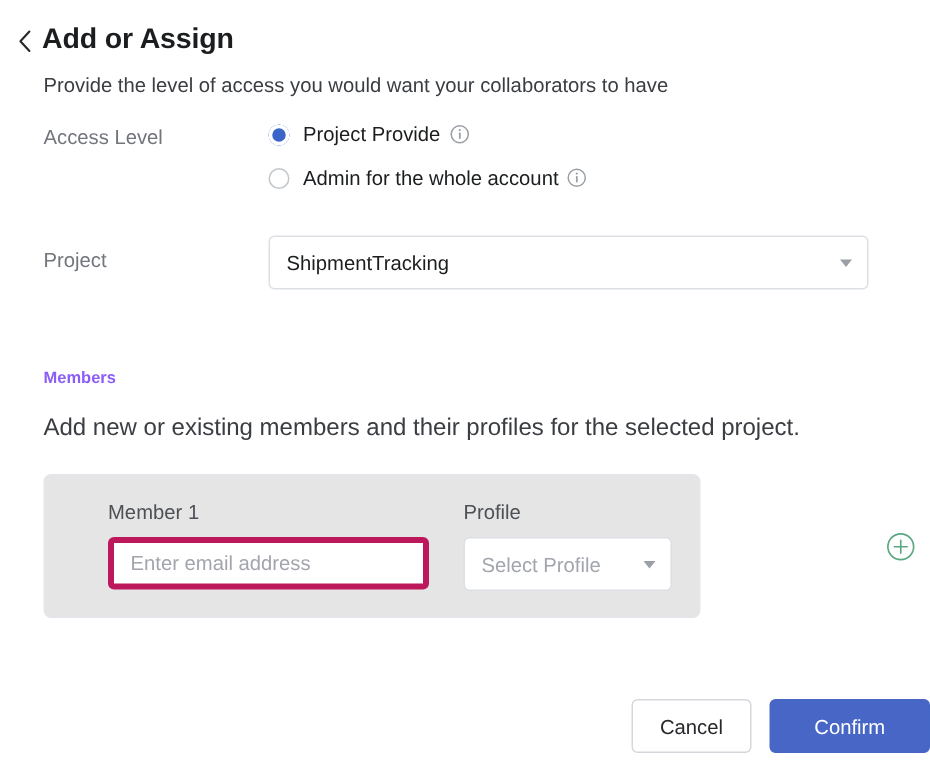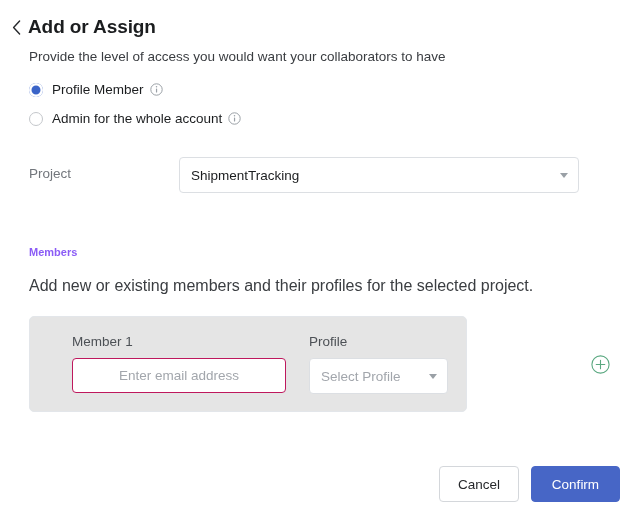--- a/index.html
+++ b/index.html
@@ -123,29 +123,28 @@
   .card-col-member { width: 300px; }
   .card-col-profile { width: 195px; margin-left: 23px; }
   .card-col-label {
     font-size: 13.5px;
     color: #4d5156;
     margin-bottom: 9px;
   }
   .text-input {
     width: 100%;
     height: 35px;
-    border: 1px solid #be185d;
+    border: 4px solid #be185d;
     border-radius: 4px;
     background: #fff;
     padding: 0 11px;
     font-size: 13.5px;
     color: #1b1d1f;
     font-family: "Liberation Sans", sans-serif;
     outline: none;
-    text-align: center;
   }
   .text-input::placeholder { color: #a2a6ac; }
 
   .add-member-icon {
     position: absolute;
     left: 591px; top: 355px;
     width: 19px; height: 19px;
     cursor: pointer;
   }
   .add-member-icon svg { display: block; }
@@ -169,21 +168,21 @@
     align-items: center;
     justify-content: center;
   }
   .btn-cancel {
     width: 80px;
     background: #fff;
     border: 1px solid #d4d7db;
     color: #26282b;
   }
   .btn-confirm {
-    width: 89px;
+    width: 107px;
     background: #4766c6;
     border: 1px solid #4766c6;
     color: #ffffff;
   }
 </style>
 </head>
 <body>
 
 <div class="page">
 
@@ -193,25 +192,26 @@
         <svg width="9" height="15" viewBox="0 0 9 15">
           <path d="M7.6 1 L1.6 7.5 L7.6 14" fill="none" stroke="#26282b" stroke-width="1.4" stroke-linecap="round" stroke-linejoin="round"></path>
         </svg>
       </span>
       <span class="page-title">Add or Assign</span>
     </div>
     <div class="subtitle">Provide the level of access you would want your collaborators to have</div>
   </div>
 
   <div class="field-row" style="top:82px;">
+    <div class="field-label">Access Level</div>
     <div class="radio-group">
 
       <div class="radio-item">
         <span class="radio-outer checked"></span>
-        <span class="radio-label">Profile Member</span>
+        <span class="radio-label">Project Provide</span>
         <span class="info-icon">
           <svg width="13" height="13" viewBox="0 0 13 13">
             <circle cx="6.5" cy="6.5" r="5.7" fill="none" stroke="#9aa0a6" stroke-width="1"></circle>
             <circle cx="6.5" cy="3.7" r="0.75" fill="#9aa0a6"></circle>
             <rect x="5.95" y="5.4" width="1.2" height="4.2" rx="0.5" fill="#9aa0a6"></rect>
           </svg>
         </span>
       </div>
 
       <div class="radio-item">

